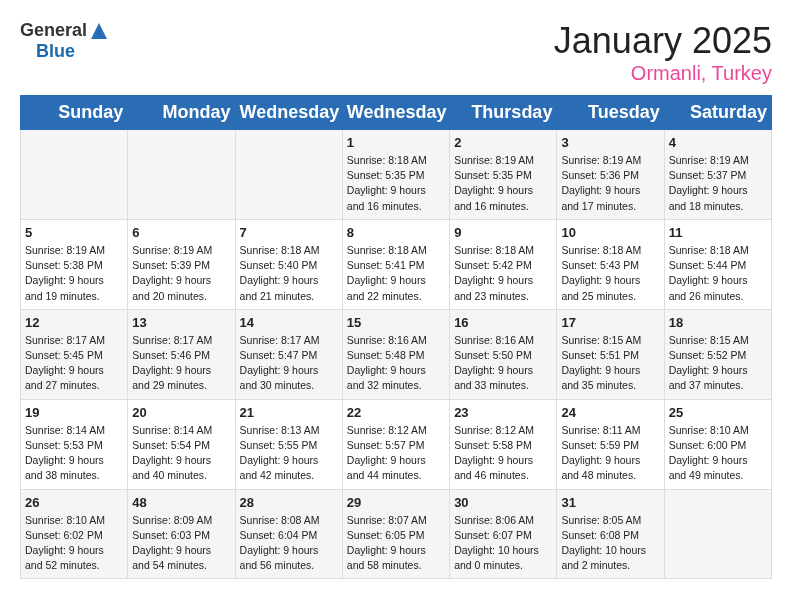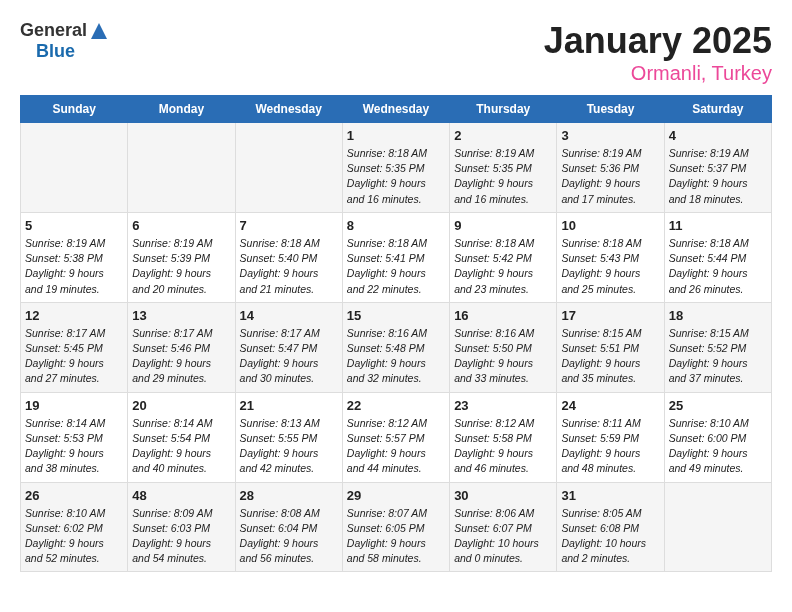--- a/index.html
+++ b/index.html
@@ -39,41 +39,41 @@
     .logo-icon {
       width: 20px;
       height: 20px;
       margin-left: 2px;
     }
     .title-block {
       text-align: right;
     }
     .month-title {
       font-size: 36px;
-      font-weight: bold;
+      font-weight: normal;
       color: #222;
     }
     .location {
       font-size: 20px;
       color: #ec4899;
     }
     table {
       width: 100%;
       border-collapse: collapse;
       table-layout: fixed;
     }
     thead tr {
       background-color: #2a6db5;
     }
     thead th {
       color: #fff;
-      font-size: 12px;
+      font-size: 18px;
       font-weight: bold;
       padding: 6px 4px;
-      text-align: center;
+      text-align: right;
       border: 1px solid #2a6db5;
     }
     tbody tr {
       background: #fff;
     }
     tbody tr:nth-child(odd) {
       background: #f5f5f5;
     }
     tbody td {
       vertical-align: top;
@@ -84,21 +84,20 @@
       height: 85px;
     }
     .day-num {
       font-size: 13px;
       font-weight: bold;
       display: block;
       margin-bottom: 3px;
     }
     .cell-text {
       line-height: 1.45;
-      font-style: italic;
     }
   </style>
 </head>
 <body>
 
 <div class="header">
   <div class="logo">
     <div class="logo-text">
       <span class="logo-general">General</span>
       <svg class="logo-icon" viewBox="0 0 20 20">

